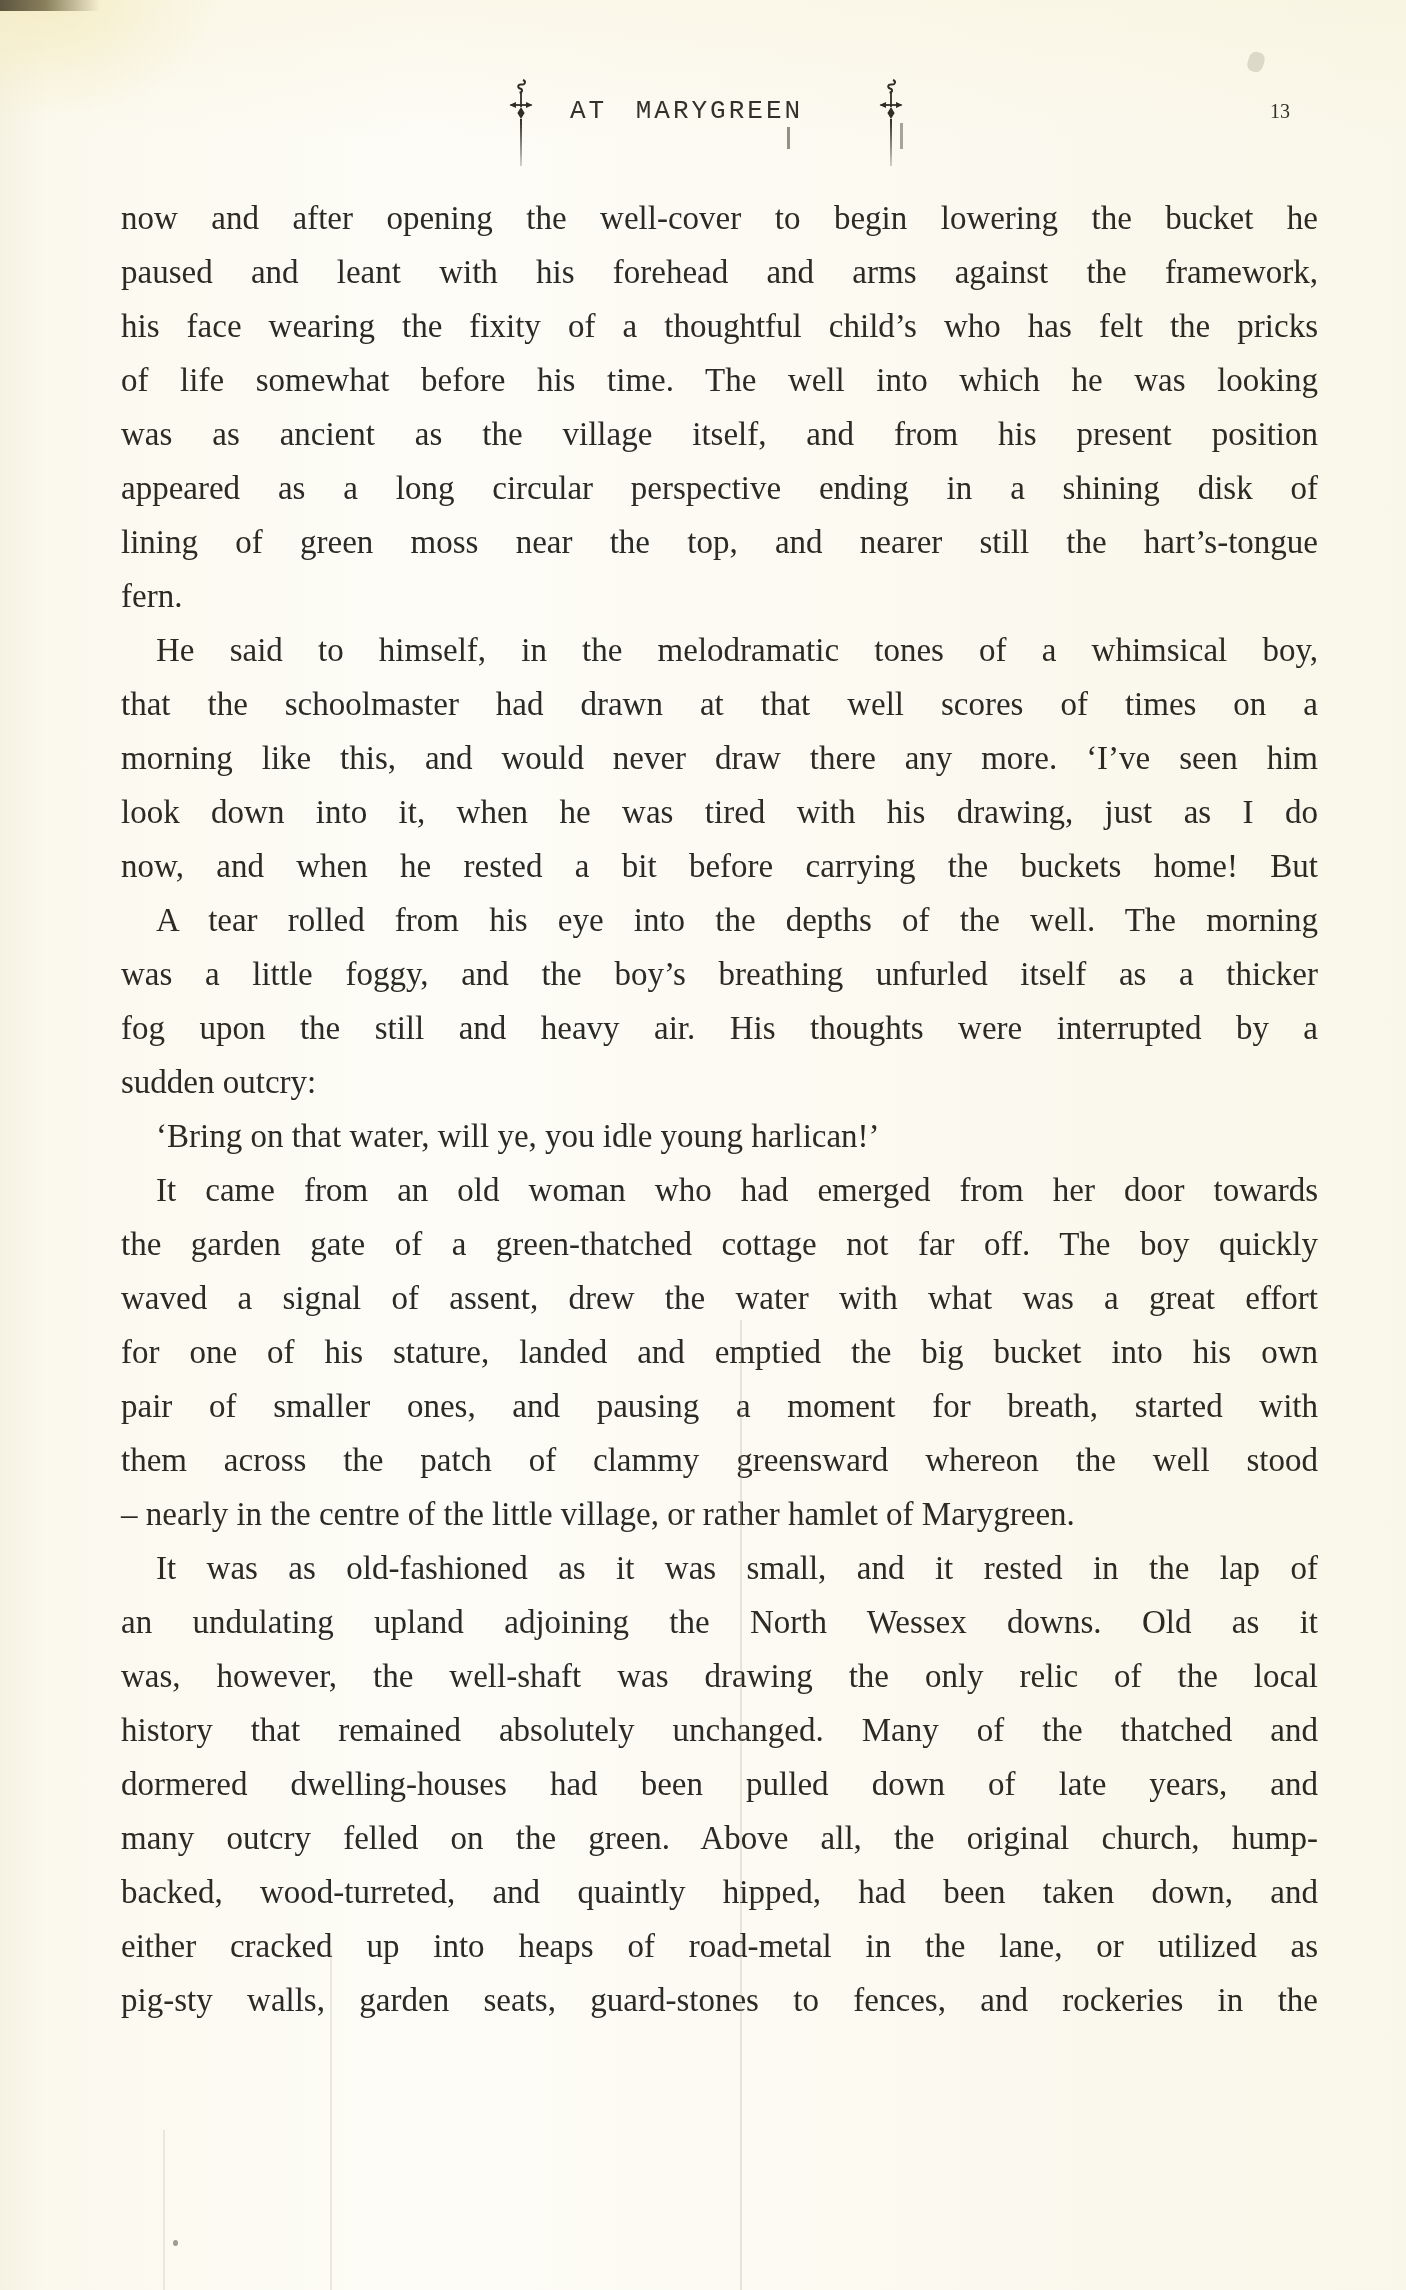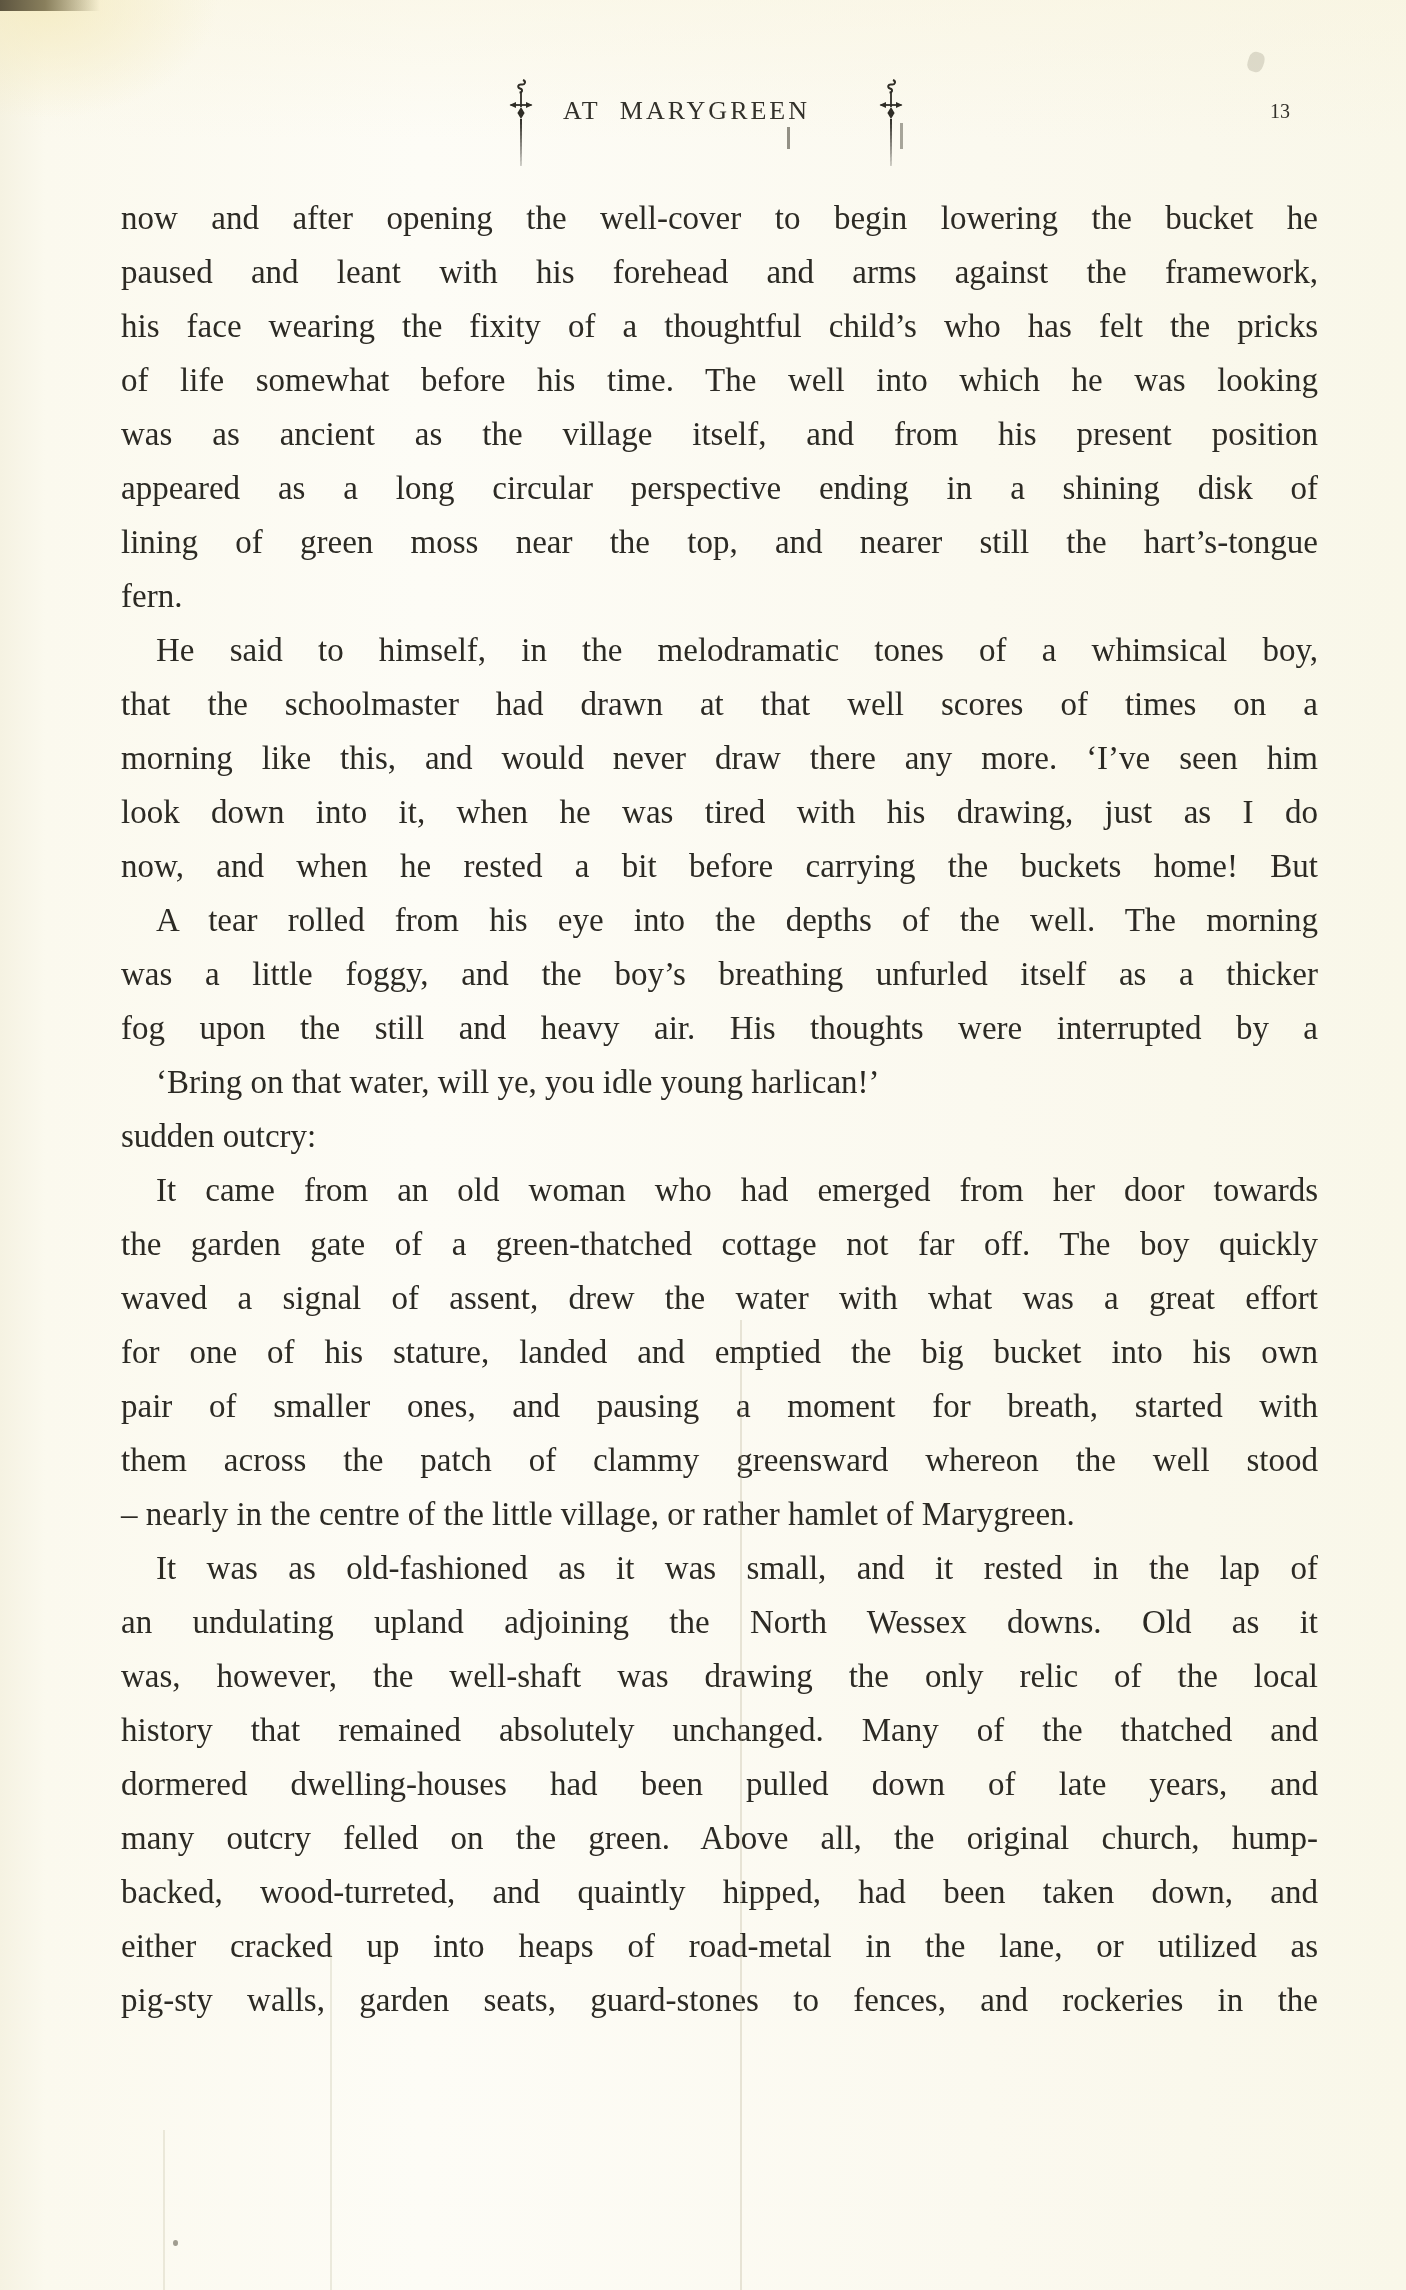--- a/index.html
+++ b/index.html
@@ -20,20 +20,21 @@
       linear-gradient(90deg, #f5f2e2 0, #fbf9ee 45px, #fdfcf6 30%, #fbf9ef 70%, #f9f7e9 100%);
   }
   
   .header-row{
     position:absolute;left:88px;top:96px;width:1197px;height:40px;
   }
   .title{
     position:absolute;left:0;right:0;text-align:center;
     font-size:26px;line-height:30px;letter-spacing:3px;word-spacing:10px;
     color:var(--header-ink);
+    font-family:Liberation Mono, monospace;
   }
   .ornament{position:absolute;top:-18px;width:26px;height:90px;}
   .ornament.left{left:420px;}
   .ornament.right{left:790px;}
   .ornament svg{display:block;}
   .pagenum{
     position:absolute;right:116px;top:96px;
     font-size:20px;line-height:30px;color:var(--header-ink);
   }
   
@@ -114,22 +115,22 @@
       <div class="line just">lining of green moss near the top, and nearer still the hart’s-tongue</div>
       <div class="line end">fern.</div>
       <div class="line just indent">He said to himself, in the melodramatic tones of a whimsical boy,</div>
       <div class="line just">that the schoolmaster had drawn at that well scores of times on a</div>
       <div class="line just">morning like this, and would never draw there any more. ‘I’ve seen him</div>
       <div class="line just">look down into it, when he was tired with his drawing, just as I do</div>
       <div class="line just">now, and when he rested a bit before carrying the buckets home! But</div>
       <div class="line just indent">A tear rolled from his eye into the depths of the well. The morning</div>
       <div class="line just">was a little foggy, and the boy’s breathing unfurled itself as a thicker</div>
       <div class="line just">fog upon the still and heavy air. His thoughts were interrupted by a</div>
+      <div class="line end">sudden outcry:</div>
       <div class="line end indent">‘Bring on that water, will ye, you idle young harlican!’</div>
-      <div class="line end">sudden outcry:</div>
       <div class="line just indent">It came from an old woman who had emerged from her door towards</div>
       <div class="line just">the garden gate of a green-thatched cottage not far off. The boy quickly</div>
       <div class="line just">waved a signal of assent, drew the water with what was a great effort</div>
       <div class="line just">for one of his stature, landed and emptied the big bucket into his own</div>
       <div class="line just">pair of smaller ones, and pausing a moment for breath, started with</div>
       <div class="line just">them across the patch of clammy greensward whereon the well stood</div>
       <div class="line end">– nearly in the centre of the little village, or rather hamlet of Marygreen.</div>
       <div class="line just indent">It was as old-fashioned as it was small, and it rested in the lap of</div>
       <div class="line just">an undulating upland adjoining the North Wessex downs. Old as it</div>
       <div class="line just">was, however, the well-shaft was drawing the only relic of the local</div>

